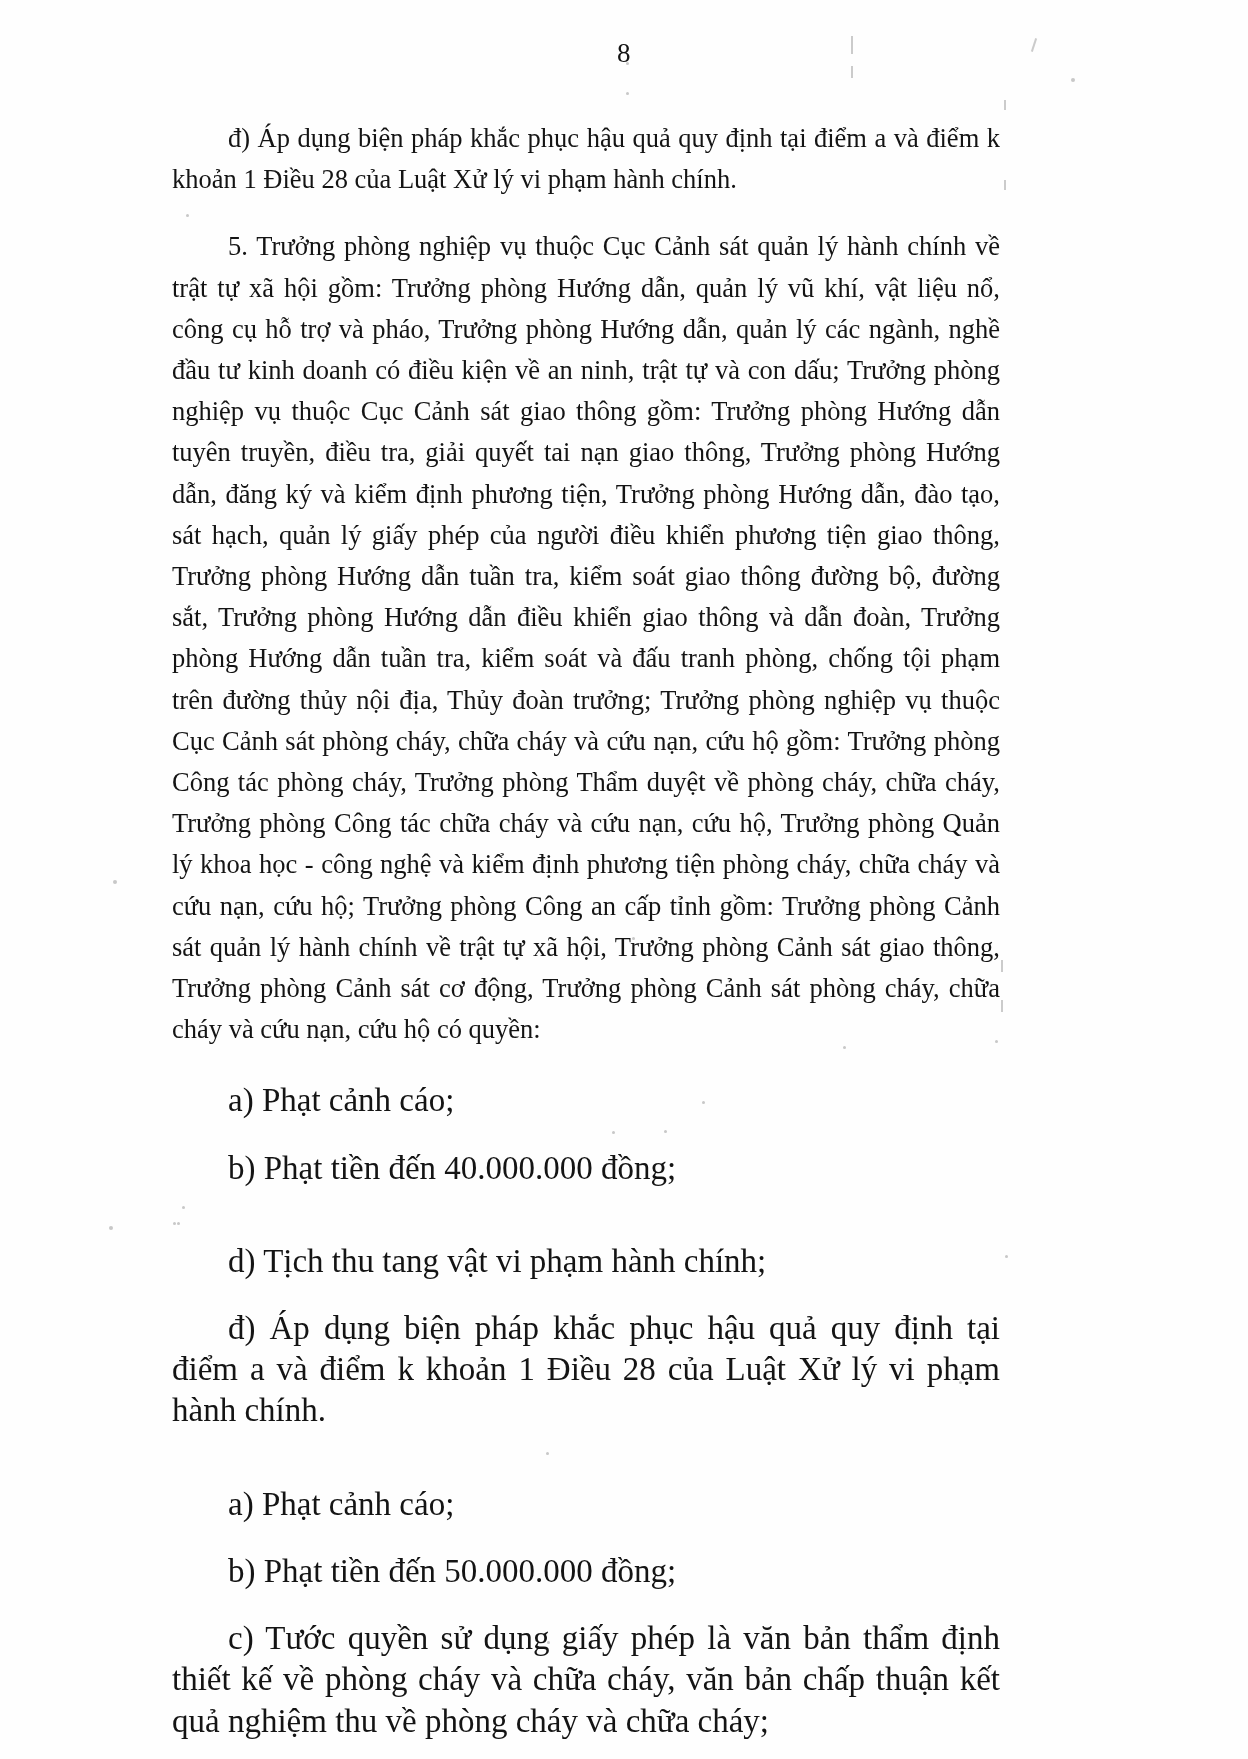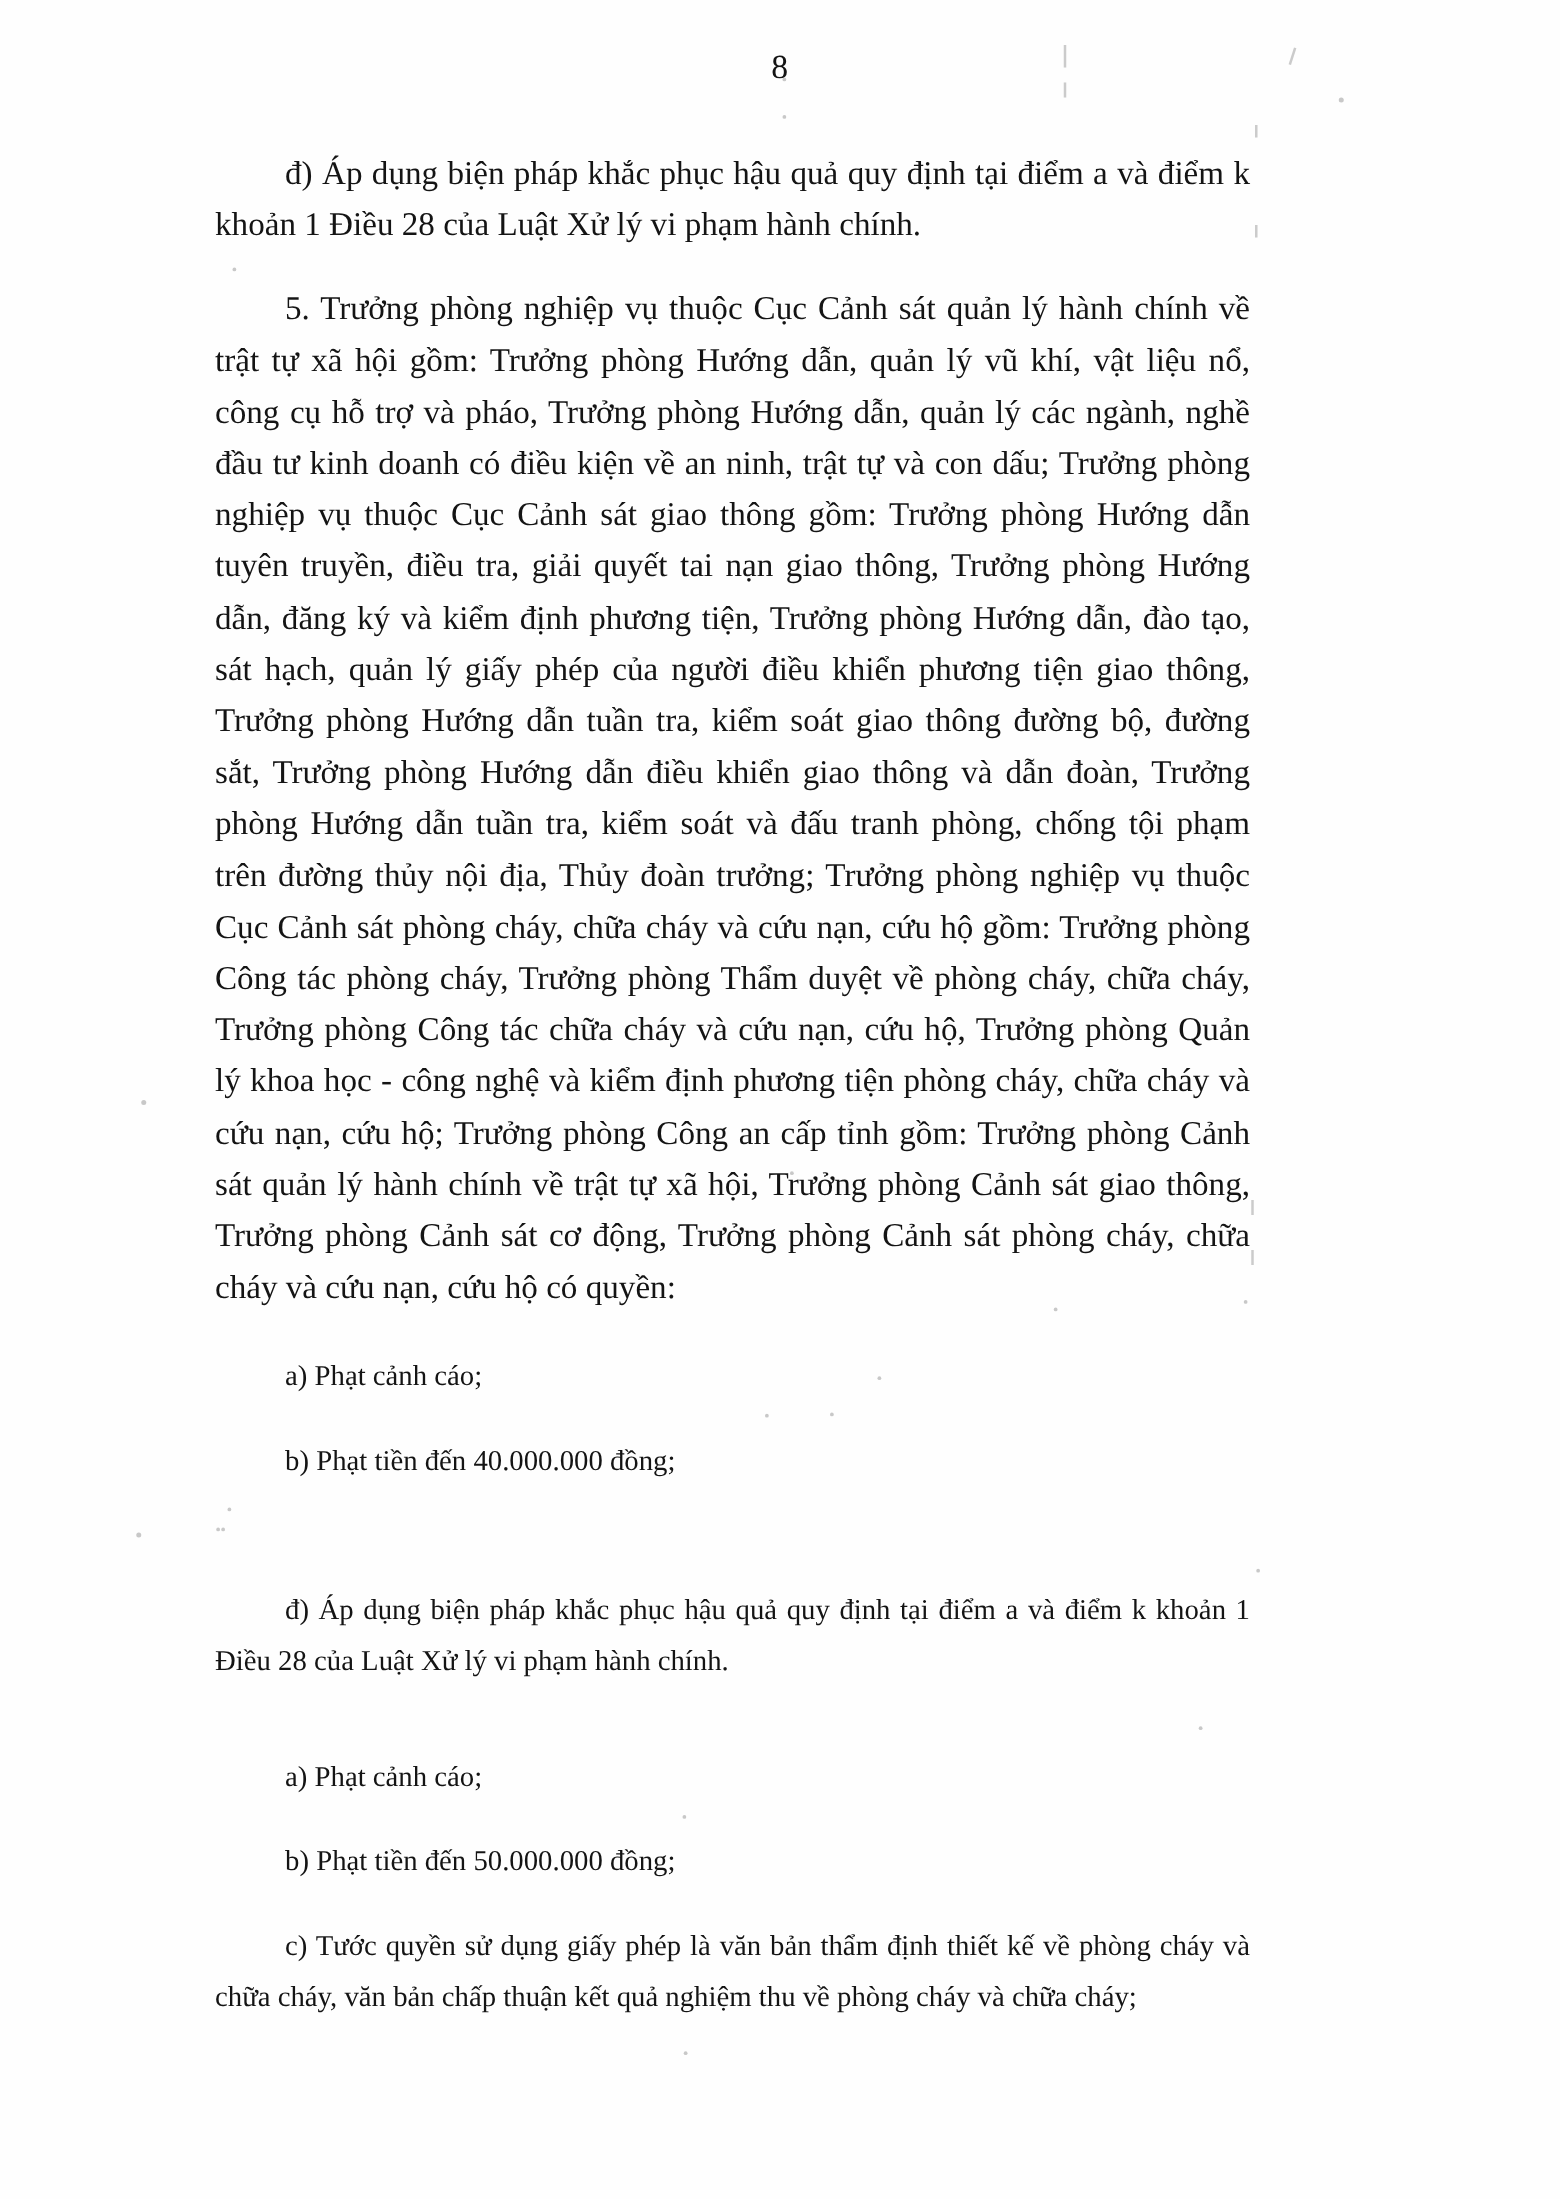--- a/index.html
+++ b/index.html
@@ -62,21 +62,21 @@
     text-justify: inter-word;
     text-indent: 56px;
     -webkit-hyphens: none;
     hyphens: none;
   }
   .gap-md { height: 26px; }
   .gap-lg { height: 30px; }
 
   p.item {
     margin: 0;
-    font-size: 23px;
+    font-size: 33px;
     line-height: 41.2px;
     text-indent: 56px;
     text-align: left;
   }
   p.item.flow {
     text-align: justify;
     text-justify: inter-word;
   }
 </style>
 </head>
@@ -123,20 +123,21 @@
 
     <p class="para">5. Trưởng phòng nghiệp vụ thuộc Cục Cảnh sát quản lý hành chính về trật tự xã hội gồm: Trưởng phòng Hướng dẫn, quản lý vũ khí, vật liệu nổ, công cụ hỗ trợ và pháo, Trưởng phòng Hướng dẫn, quản lý các ngành, nghề đầu tư kinh doanh có điều kiện về an ninh, trật tự và con dấu; Trưởng phòng nghiệp vụ thuộc Cục Cảnh sát giao thông gồm: Trưởng phòng Hướng dẫn tuyên truyền, điều tra, giải quyết tai nạn giao thông, Trưởng phòng Hướng dẫn, đăng ký và kiểm định phương tiện, Trưởng phòng Hướng dẫn, đào tạo, sát hạch, quản lý giấy phép của người điều khiển phương tiện giao thông, Trưởng phòng Hướng dẫn tuần tra, kiểm soát giao thông đường bộ, đường sắt, Trưởng phòng Hướng dẫn điều khiển giao thông và dẫn đoàn, Trưởng phòng Hướng dẫn tuần tra, kiểm soát và đấu tranh phòng, chống tội phạm trên đường thủy nội địa, Thủy đoàn trưởng; Trưởng phòng nghiệp vụ thuộc Cục Cảnh sát phòng cháy, chữa cháy và cứu nạn, cứu hộ gồm: Trưởng phòng Công tác phòng cháy, Trưởng phòng Thẩm duyệt về phòng cháy, chữa cháy, Trưởng phòng Công tác chữa cháy và cứu nạn, cứu hộ, Trưởng phòng Quản lý khoa học - công nghệ và kiểm định phương tiện phòng cháy, chữa cháy và cứu nạn, cứu hộ; Trưởng phòng Công an cấp tỉnh gồm: Trưởng phòng Cảnh sát quản lý hành chính về trật tự xã hội, Trưởng phòng Cảnh sát giao thông, Trưởng phòng Cảnh sát cơ động, Trưởng phòng Cảnh sát phòng cháy, chữa cháy và cứu nạn, cứu hộ có quyền:</p>
 
     <div class="gap-lg"></div>
 
     <p class="item">a) Phạt cảnh cáo;</p>
     <div class="gap-md"></div>
     <p class="item">b) Phạt tiền đến 40.000.000 đồng;</p>
     <div class="gap-md"></div>
     <div class="gap-md"></div>
+    <p class="item">d) Tịch thu tang vật vi phạm hành chính;</p>
     <div class="gap-md"></div>
     <p class="item flow">đ) Áp dụng biện pháp khắc phục hậu quả quy định tại điểm a và điểm k khoản 1 Điều 28 của Luật Xử lý vi phạm hành chính.</p>
 
     <div class="gap-md"></div>
 
 
     <div class="gap-md"></div>
 
     <p class="item">a) Phạt cảnh cáo;</p>
     <div class="gap-md"></div>

